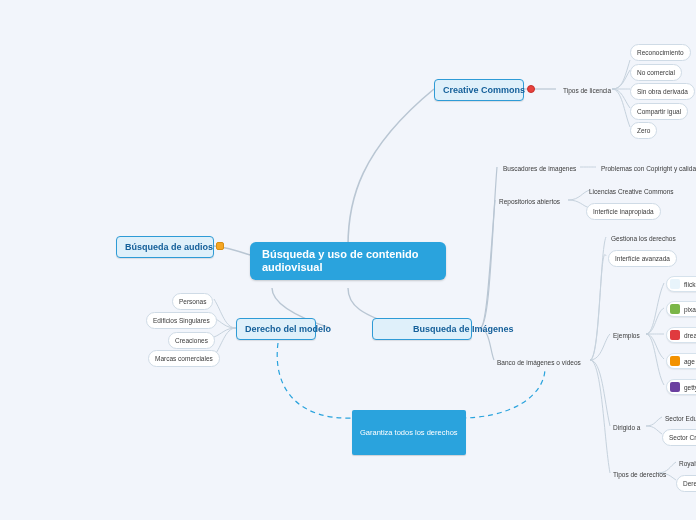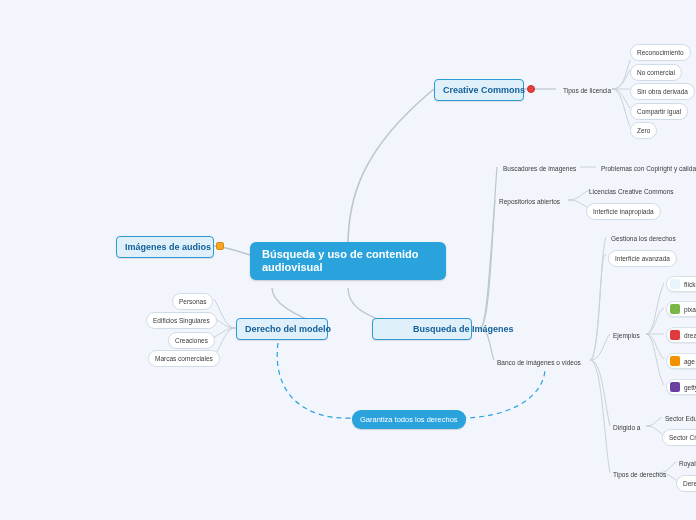--- a/index.html
+++ b/index.html
@@ -53,23 +53,23 @@
     font-size: 9px;
     font-weight: bold;
     padding: 5px 8px;
     box-shadow: 0 1px 1px rgba(0,0,0,0.10);
     text-align: center;
   }
   
   .callout {
     background: #2aa3dd;
     color: #ffffff;
-    border-radius: 9px;
+    border-radius: 2px;
     font-size: 7.5px;
-    padding: 5px 8px;
+    padding: 18px 8px;
     box-shadow: 0 1px 1px rgba(0,0,0,0.15);
   }
   
   .leaf {
     color: #3a3a3a;
     font-size: 6.5px;
     padding: 3px 6px;
     border: 1px solid #c9d7e3;
     border-radius: 8px;
     background: #fdfeff;
@@ -178,25 +178,25 @@
 
     <path d="M278 343 C 272 390, 300 420, 352 418" stroke="#2aa3dd" stroke-width="1.2" fill="none" stroke-dasharray="5,4"></path>
     <path d="M452 418 C 512 420, 545 395, 545 368" stroke="#2aa3dd" stroke-width="1.2" fill="none" stroke-dasharray="5,4"></path>
   </svg>
 
   <div class="node central" style="left:250px; top:242px; width:196px;">
     <span>Búsqueda y uso de contenido audiovisual</span>
   </div>
 
   <div class="node mainbox" style="left:116px; top:236px; width:98px;">
-    <span>Imágenes de audios</span>
+    <span>Búsqueda de audios</span>
   </div>
   <div class="marker orange" style="left:216px; top:242px;"></div>
 
-  <div class="node mainbox" style="left:236px; top:318px; width:92px;">
+  <div class="node mainbox" style="left:236px; top:318px; width:80px;">
     <span>Derecho del modelo</span>
   </div>
 
   <div class="node mainbox" style="left:372px; top:318px; width:100px;padding-left:40px;">
     <span>Busqueda de Imágenes</span>
   </div>
 
   <div class="node mainbox" style="left:434px; top:79px; width:90px;">
     <span>Creative Commons</span>
   </div>

